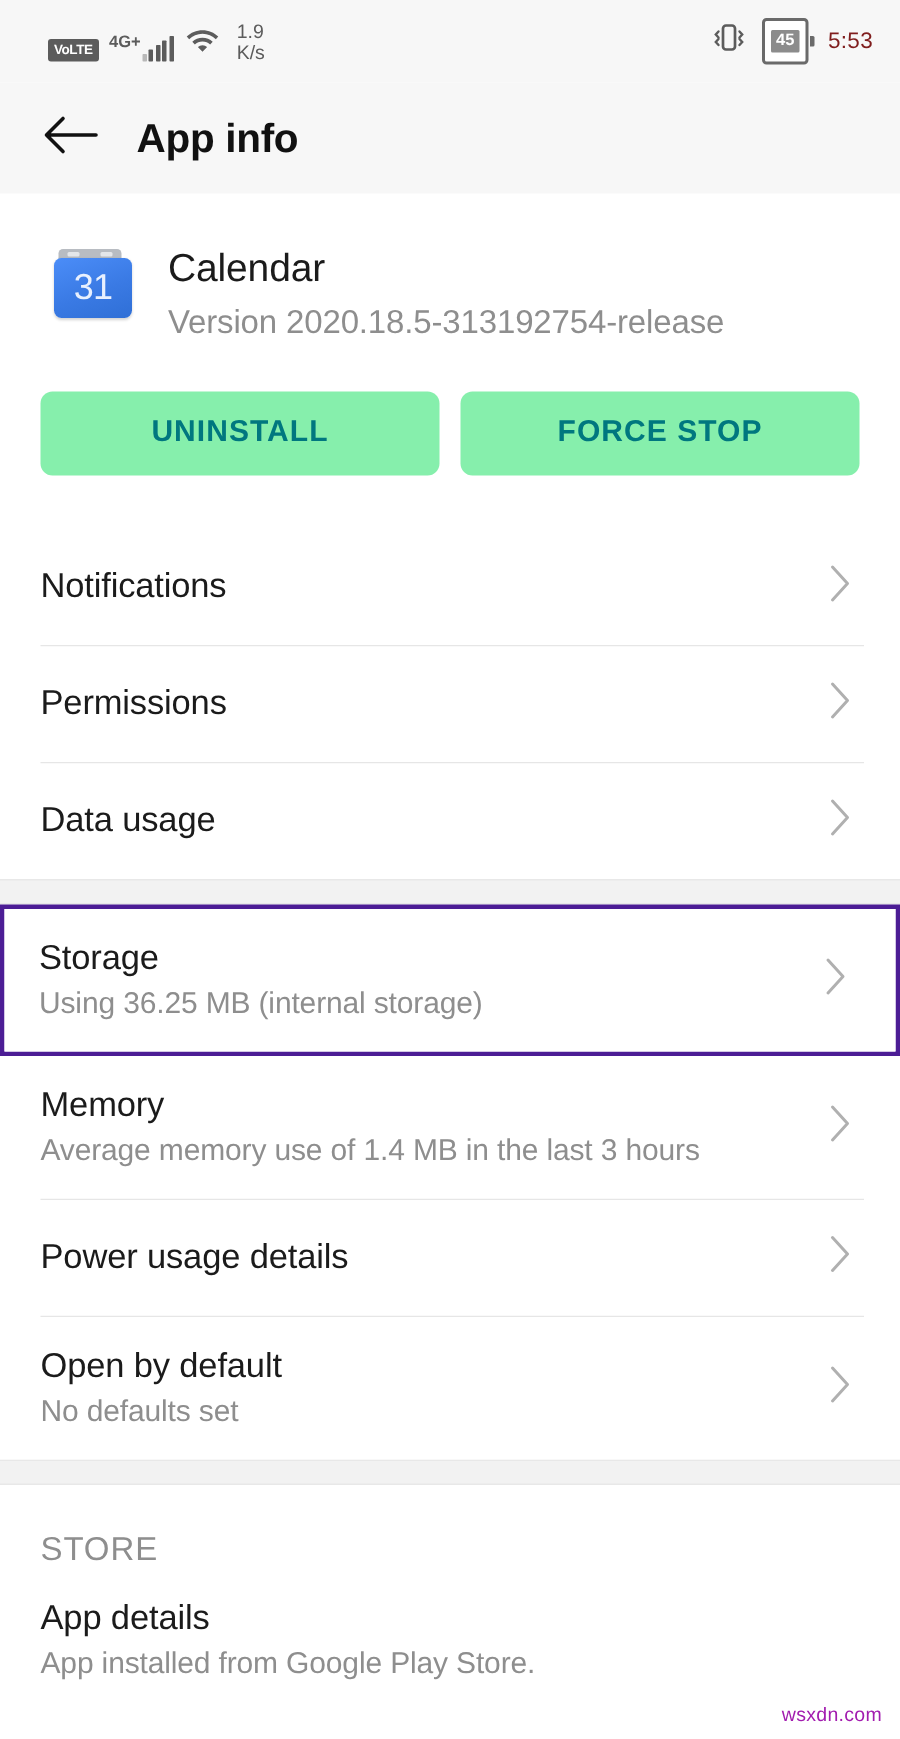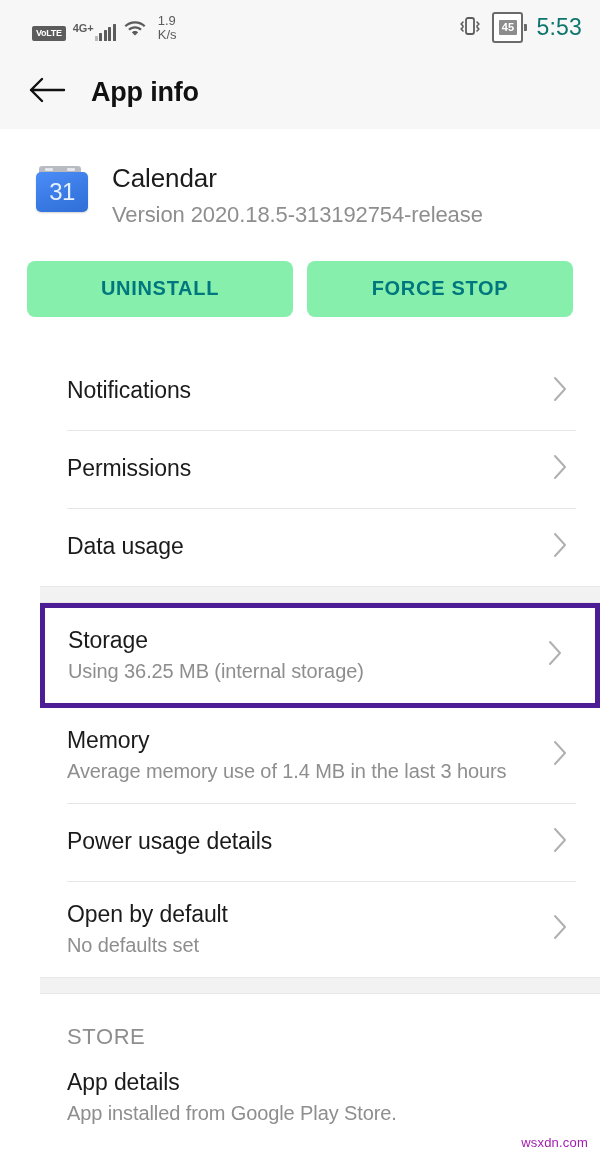--- a/index.html
+++ b/index.html
@@ -114,22 +114,22 @@
     border-radius: 1px;
   }
   .batt-tip {
     width: 3px;
     height: 7px;
     background: #6a6a6a;
     border-radius: 0 1px 1px 0;
     margin-left: 1px;
   }
   .clock {
-    font-size: 23px;
-    color: #0f766e;
+    font-size: 15px;
+    color: #7f1d1d;
     letter-spacing: 0.2px;
   }
 
   
   .appbar {
     height: 74px;
     background: #f7f7f7;
     display: flex;
     align-items: center;
     padding-left: 24px;
@@ -237,21 +237,20 @@
     font-family: "Liberation Sans", sans-serif;
     font-size: 20px;
     font-weight: 700;
     letter-spacing: 0.7px;
     cursor: pointer;
   }
 
   
   .list {
     margin-top: 36px;
-    padding-left: 40px;
   }
   .row {
     position: relative;
     display: flex;
     align-items: center;
     padding: 0 24px 0 27px;
     min-height: 77px;
     box-sizing: border-box;
     cursor: pointer;
     background: #fff;
@@ -284,21 +283,21 @@
     height: 17px;
     background: #f2f2f2;
     border-top: 1px solid #e8e8e8;
     border-bottom: 1px solid #e8e8e8;
     box-sizing: border-box;
   }
 
   
   .highlight-wrap {
     position: relative;
-    border: 5px solid #4c1d95;
+    border: 3px solid #4c1d95;
     box-sizing: border-box;
     margin: 0;
   }
   .highlight-wrap .row { padding-left: 23px; }
 
   
   .section-label {
     font-size: 22px;
     color: #8e8e8e;
     letter-spacing: 0.6px;

